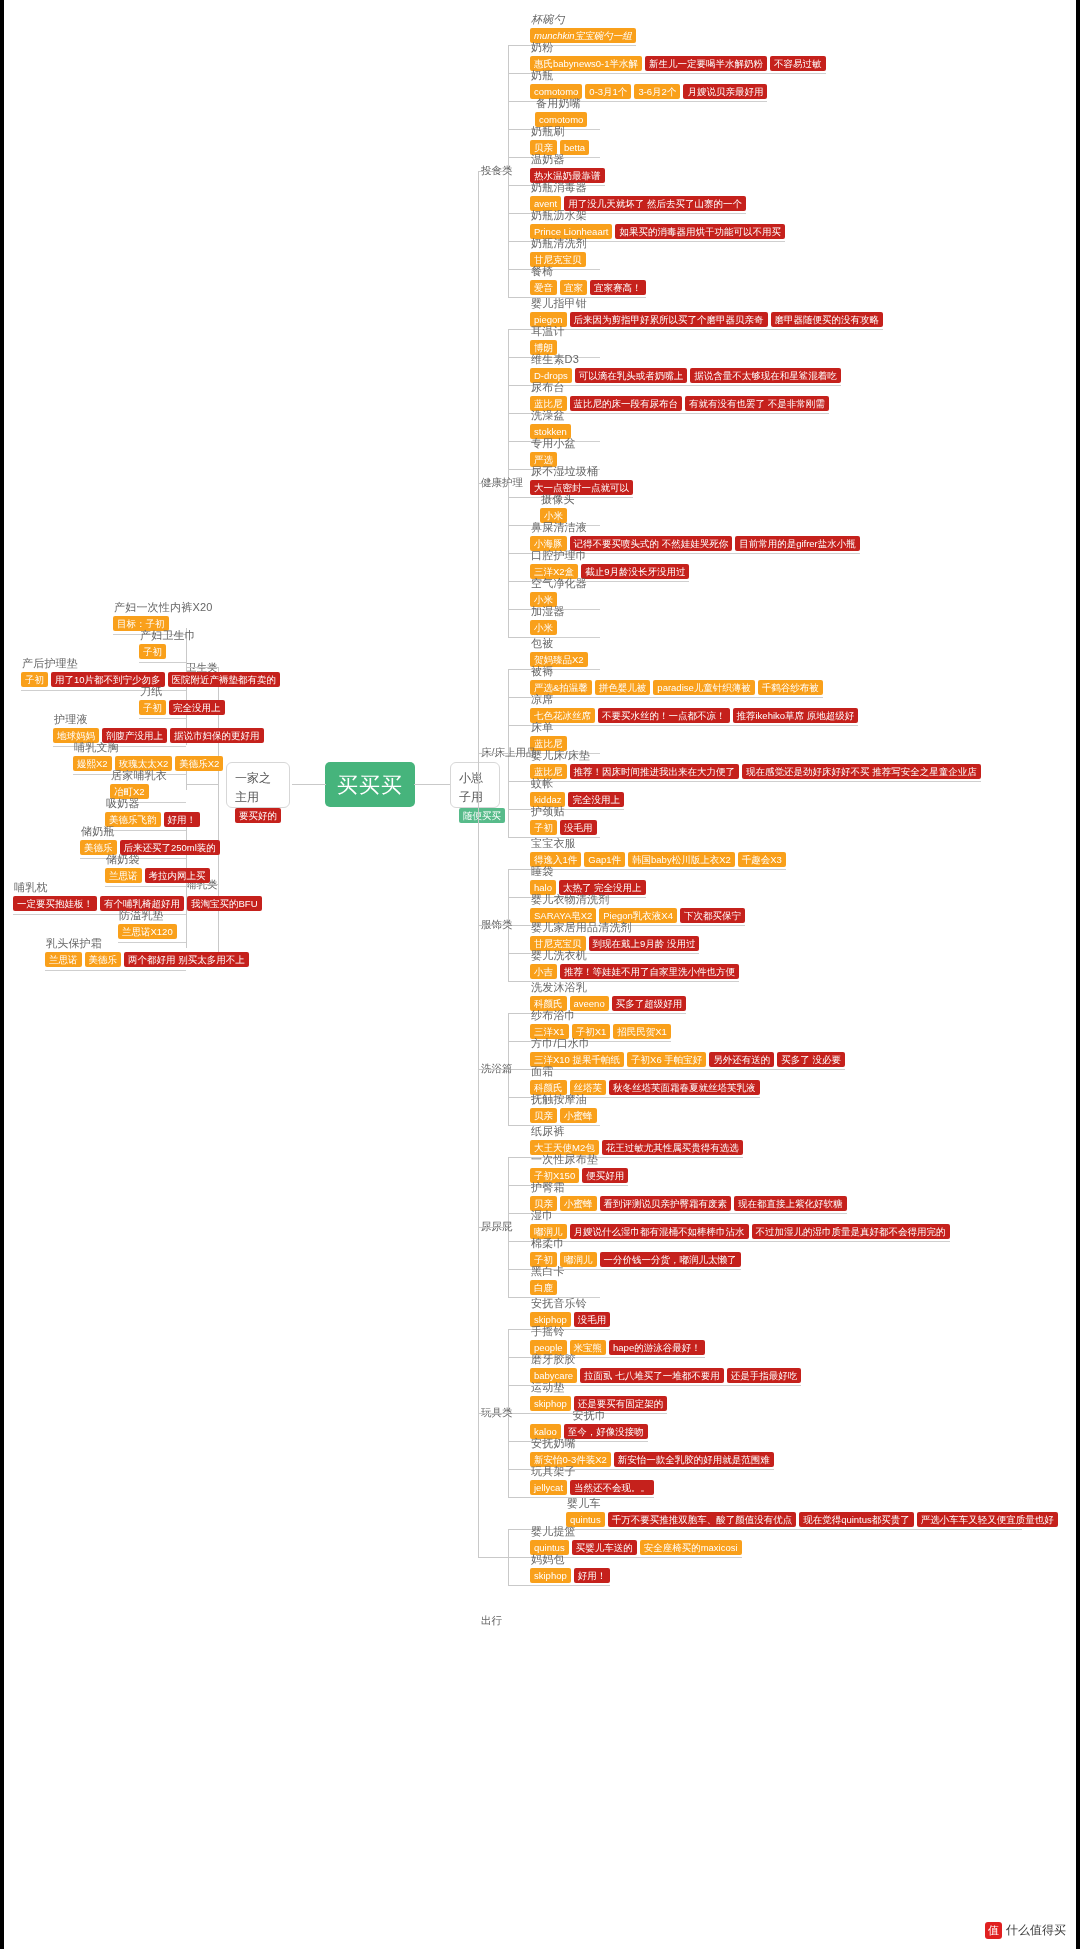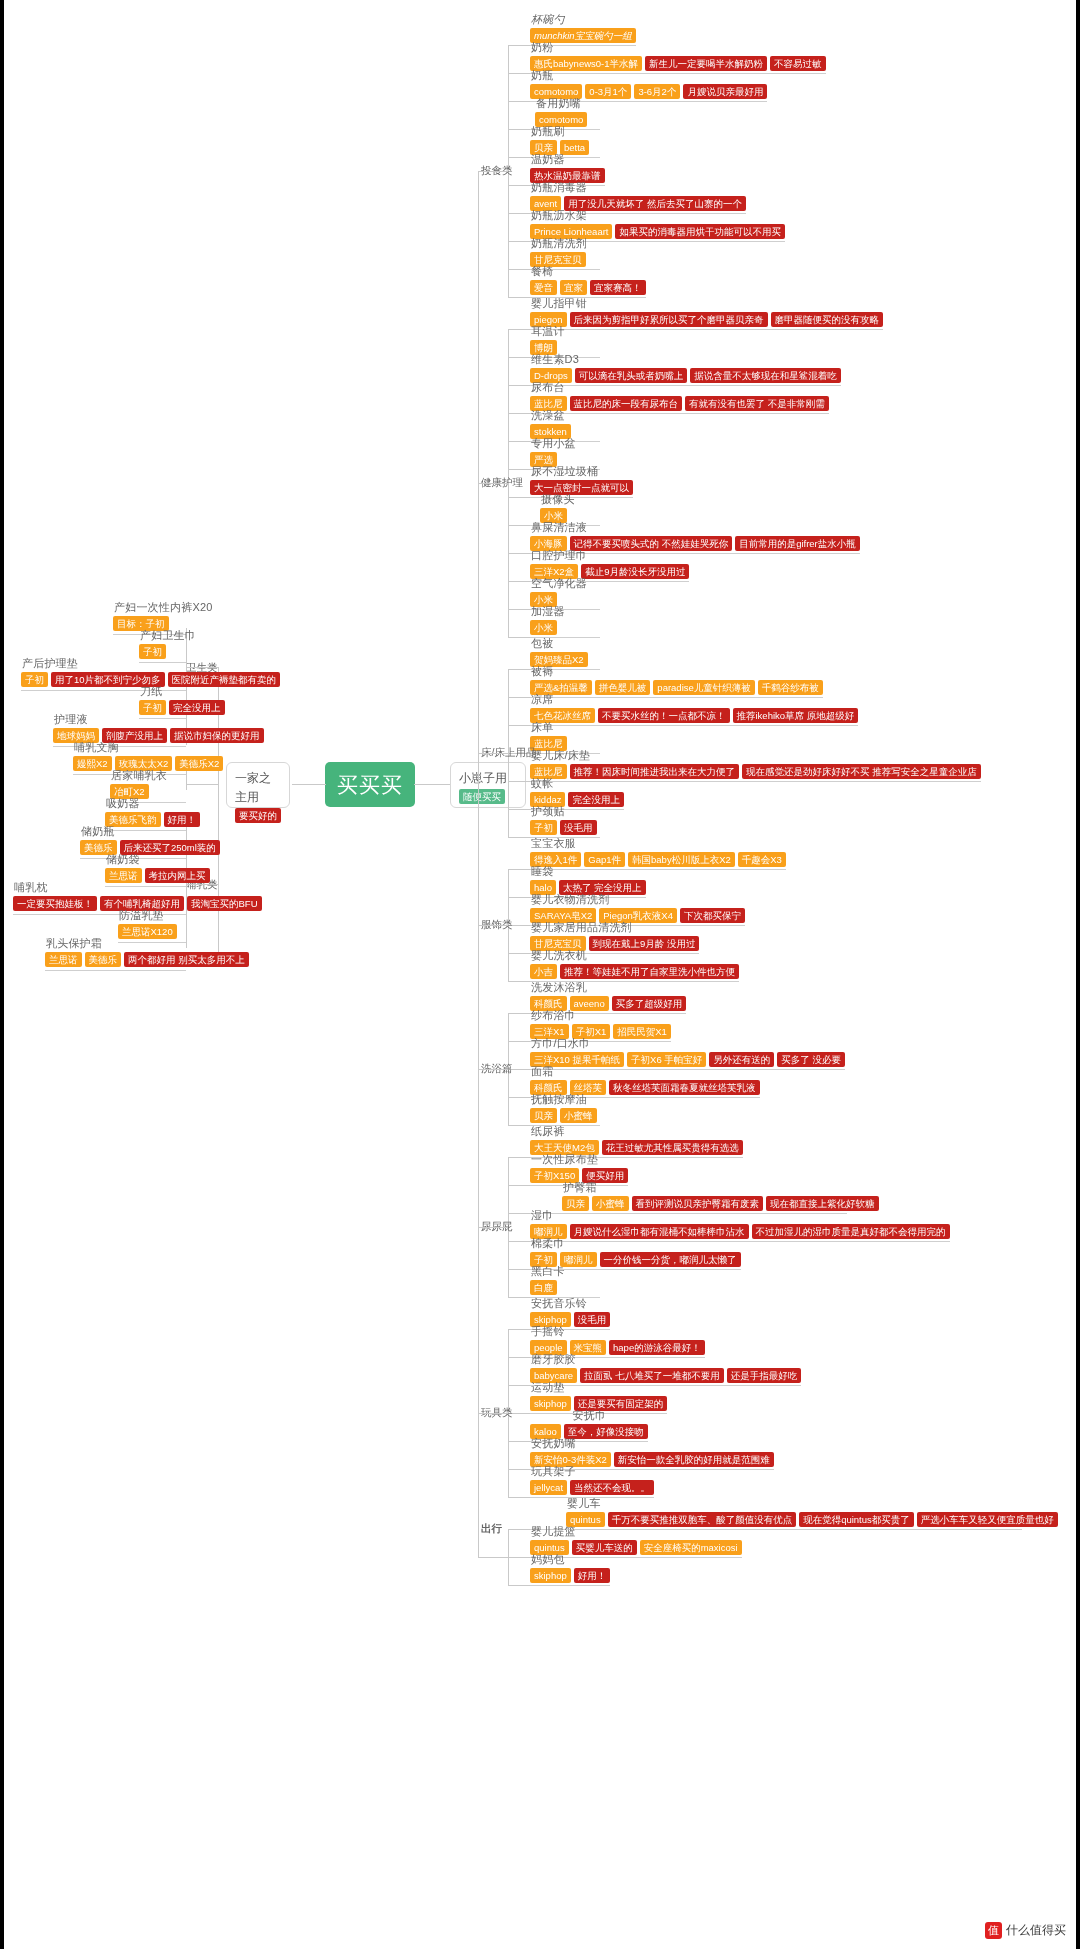--- a/index.html
+++ b/index.html
@@ -197,21 +197,21 @@
   <div class="topic" style="left:45px;top:936px;">
     <span class="title">乳头保护霜</span>
     <div class="tags">
       <span class="tag o">兰思诺</span>
       <span class="tag o">美德乐</span>
       <span class="tag r">两个都好用 别买太多用不上</span>
     </div>
   </div>
   <div class="ul" style="left:45px;top:970px;width:141px;"></div>
 
-  <div class="mainbox" style="left:450px;top:762px;width:76px;height:46px;">
+  <div class="mainbox" style="left:450px;top:762px;width:50px;height:46px;">
     <span class="title">小崽子用</span>
     <div class="tags">
       <span class="tag g">随便买买</span>
     </div>
   </div>
 
   <div class="ln lnv" style="left: 478px; top: 171px; width: 1px; height: 1386px;"></div>
   <div class="ln lnh" style="left: 522px; top: 784px; width: 0px;"></div>
 
   <div id="right-render">
@@ -599,21 +599,21 @@
       <div class="ln lnh" style="left: 508px; top: 1157px; width: 22px;"></div>
       <div class="topic" style="left: 530px; top: 1152px;">
         <span class="title">一次性尿布垫</span>
         <div class="tags">
           <span class="tag o">子初X150</span>
           <span class="tag r">便买好用</span>
         </div>
       </div>
       <div class="ul" style="left: 530px; top: 1185px; width: 98px;"></div>
       <div class="ln lnh" style="left: 508px; top: 1185px; width: 22px;"></div>
-      <div class="topic" style="left: 530px; top: 1180px; margin-left: 32px;">
+      <div class="topic" style="left: 530px; top: 1180px;">
         <span class="title">护臀霜</span>
         <div class="tags">
           <span class="tag o">贝亲</span>
           <span class="tag o">小蜜蜂</span>
           <span class="tag r">看到评测说贝亲护臀霜有废素</span>
           <span class="tag r">现在都直接上紫化好软糖</span>
         </div>
       </div>
       <div class="ul" style="left: 530px; top: 1213px; width: 317px;"></div>
       <div class="ln lnh" style="left: 508px; top: 1213px; width: 22px;"></div>
@@ -740,21 +740,21 @@
       <div class="topic" style="left: 530px; top: 1552px;">
         <span class="title">妈妈包</span>
         <div class="tags">
           <span class="tag o">skiphop</span>
           <span class="tag r">好用！</span>
         </div>
       </div>
       <div class="ul" style="left: 530px; top: 1585px; width: 80px;"></div>
       <div class="ln lnh" style="left: 508px; top: 1585px; width: 22px;"></div>
       <div class="ln lnv" style="left: 508px; top: 1529px; height: 56px;"></div>
-      <div class="cat" style="left: 481px; top: 1522px; font-weight: bold;">出行</div>
+      <div class="cat" style="left: 481px; top: 1614px;">出行</div>
       <div class="ln lnh" style="left: 478px; top: 1557px; width: 30px;"></div>
     </div>
 
   <div id="wm">
     <div class="sq">值</div>
     <div class="tx">什么值得买</div>
   </div>
 
 </div>
 

